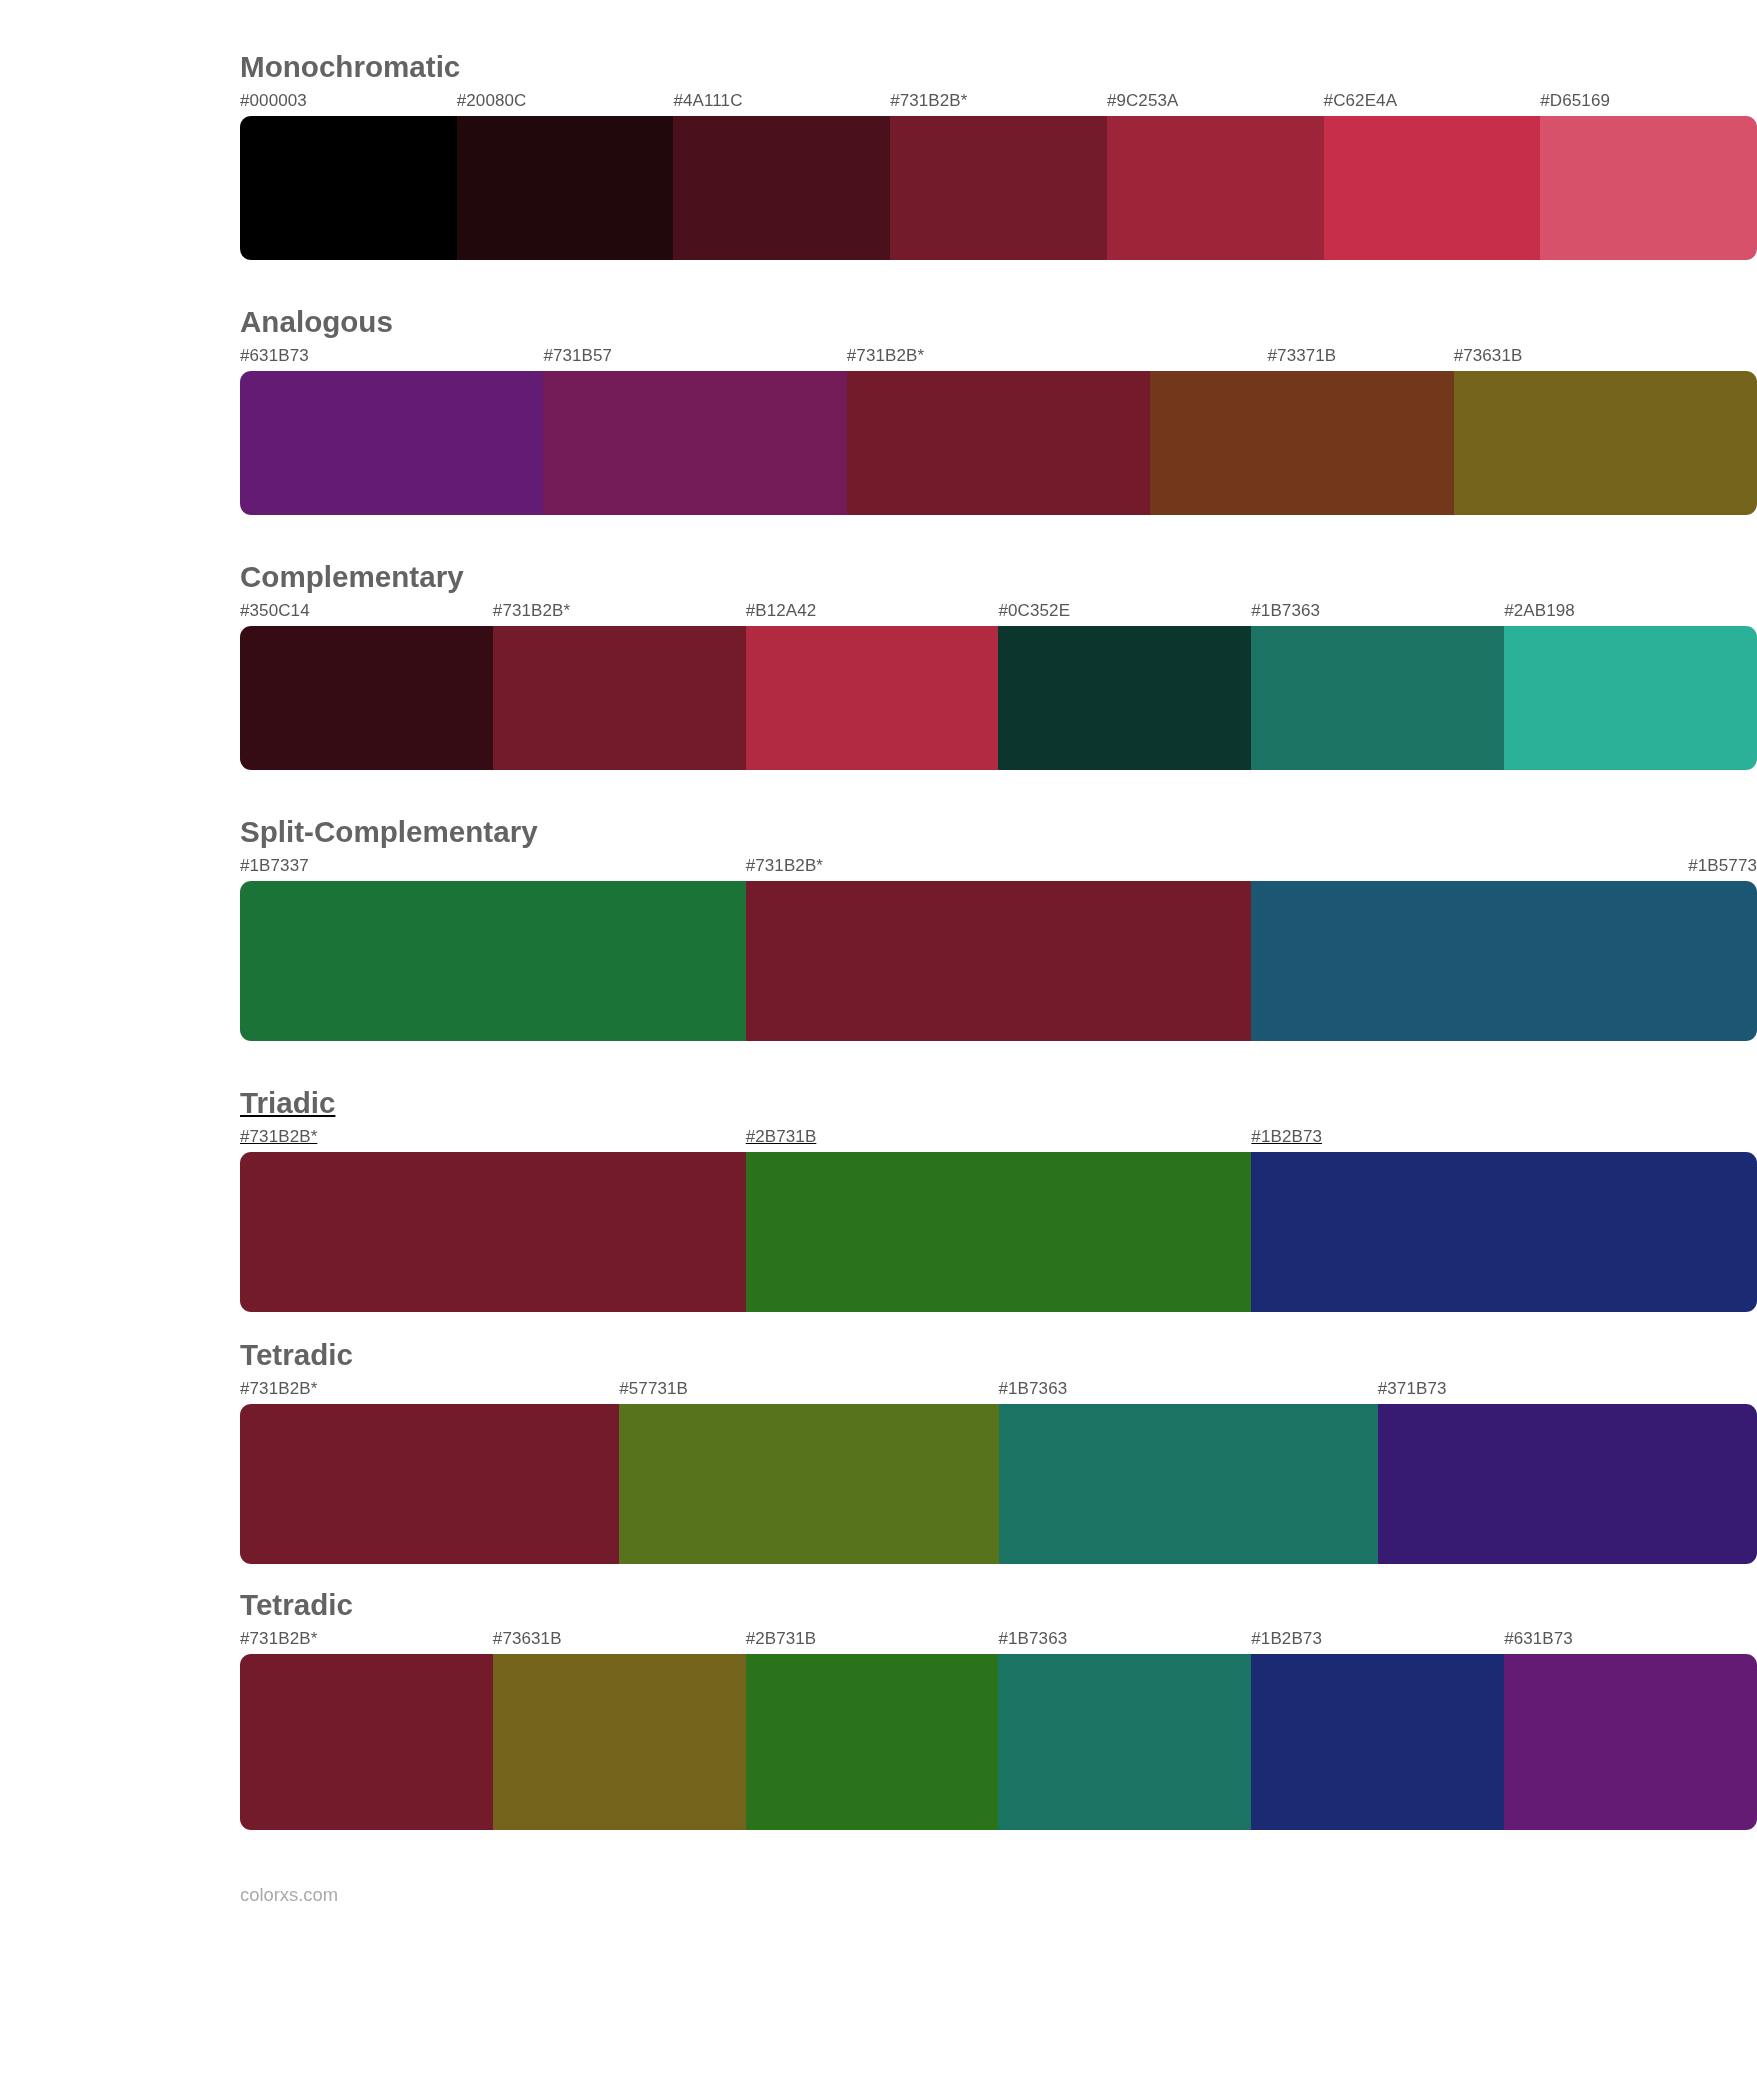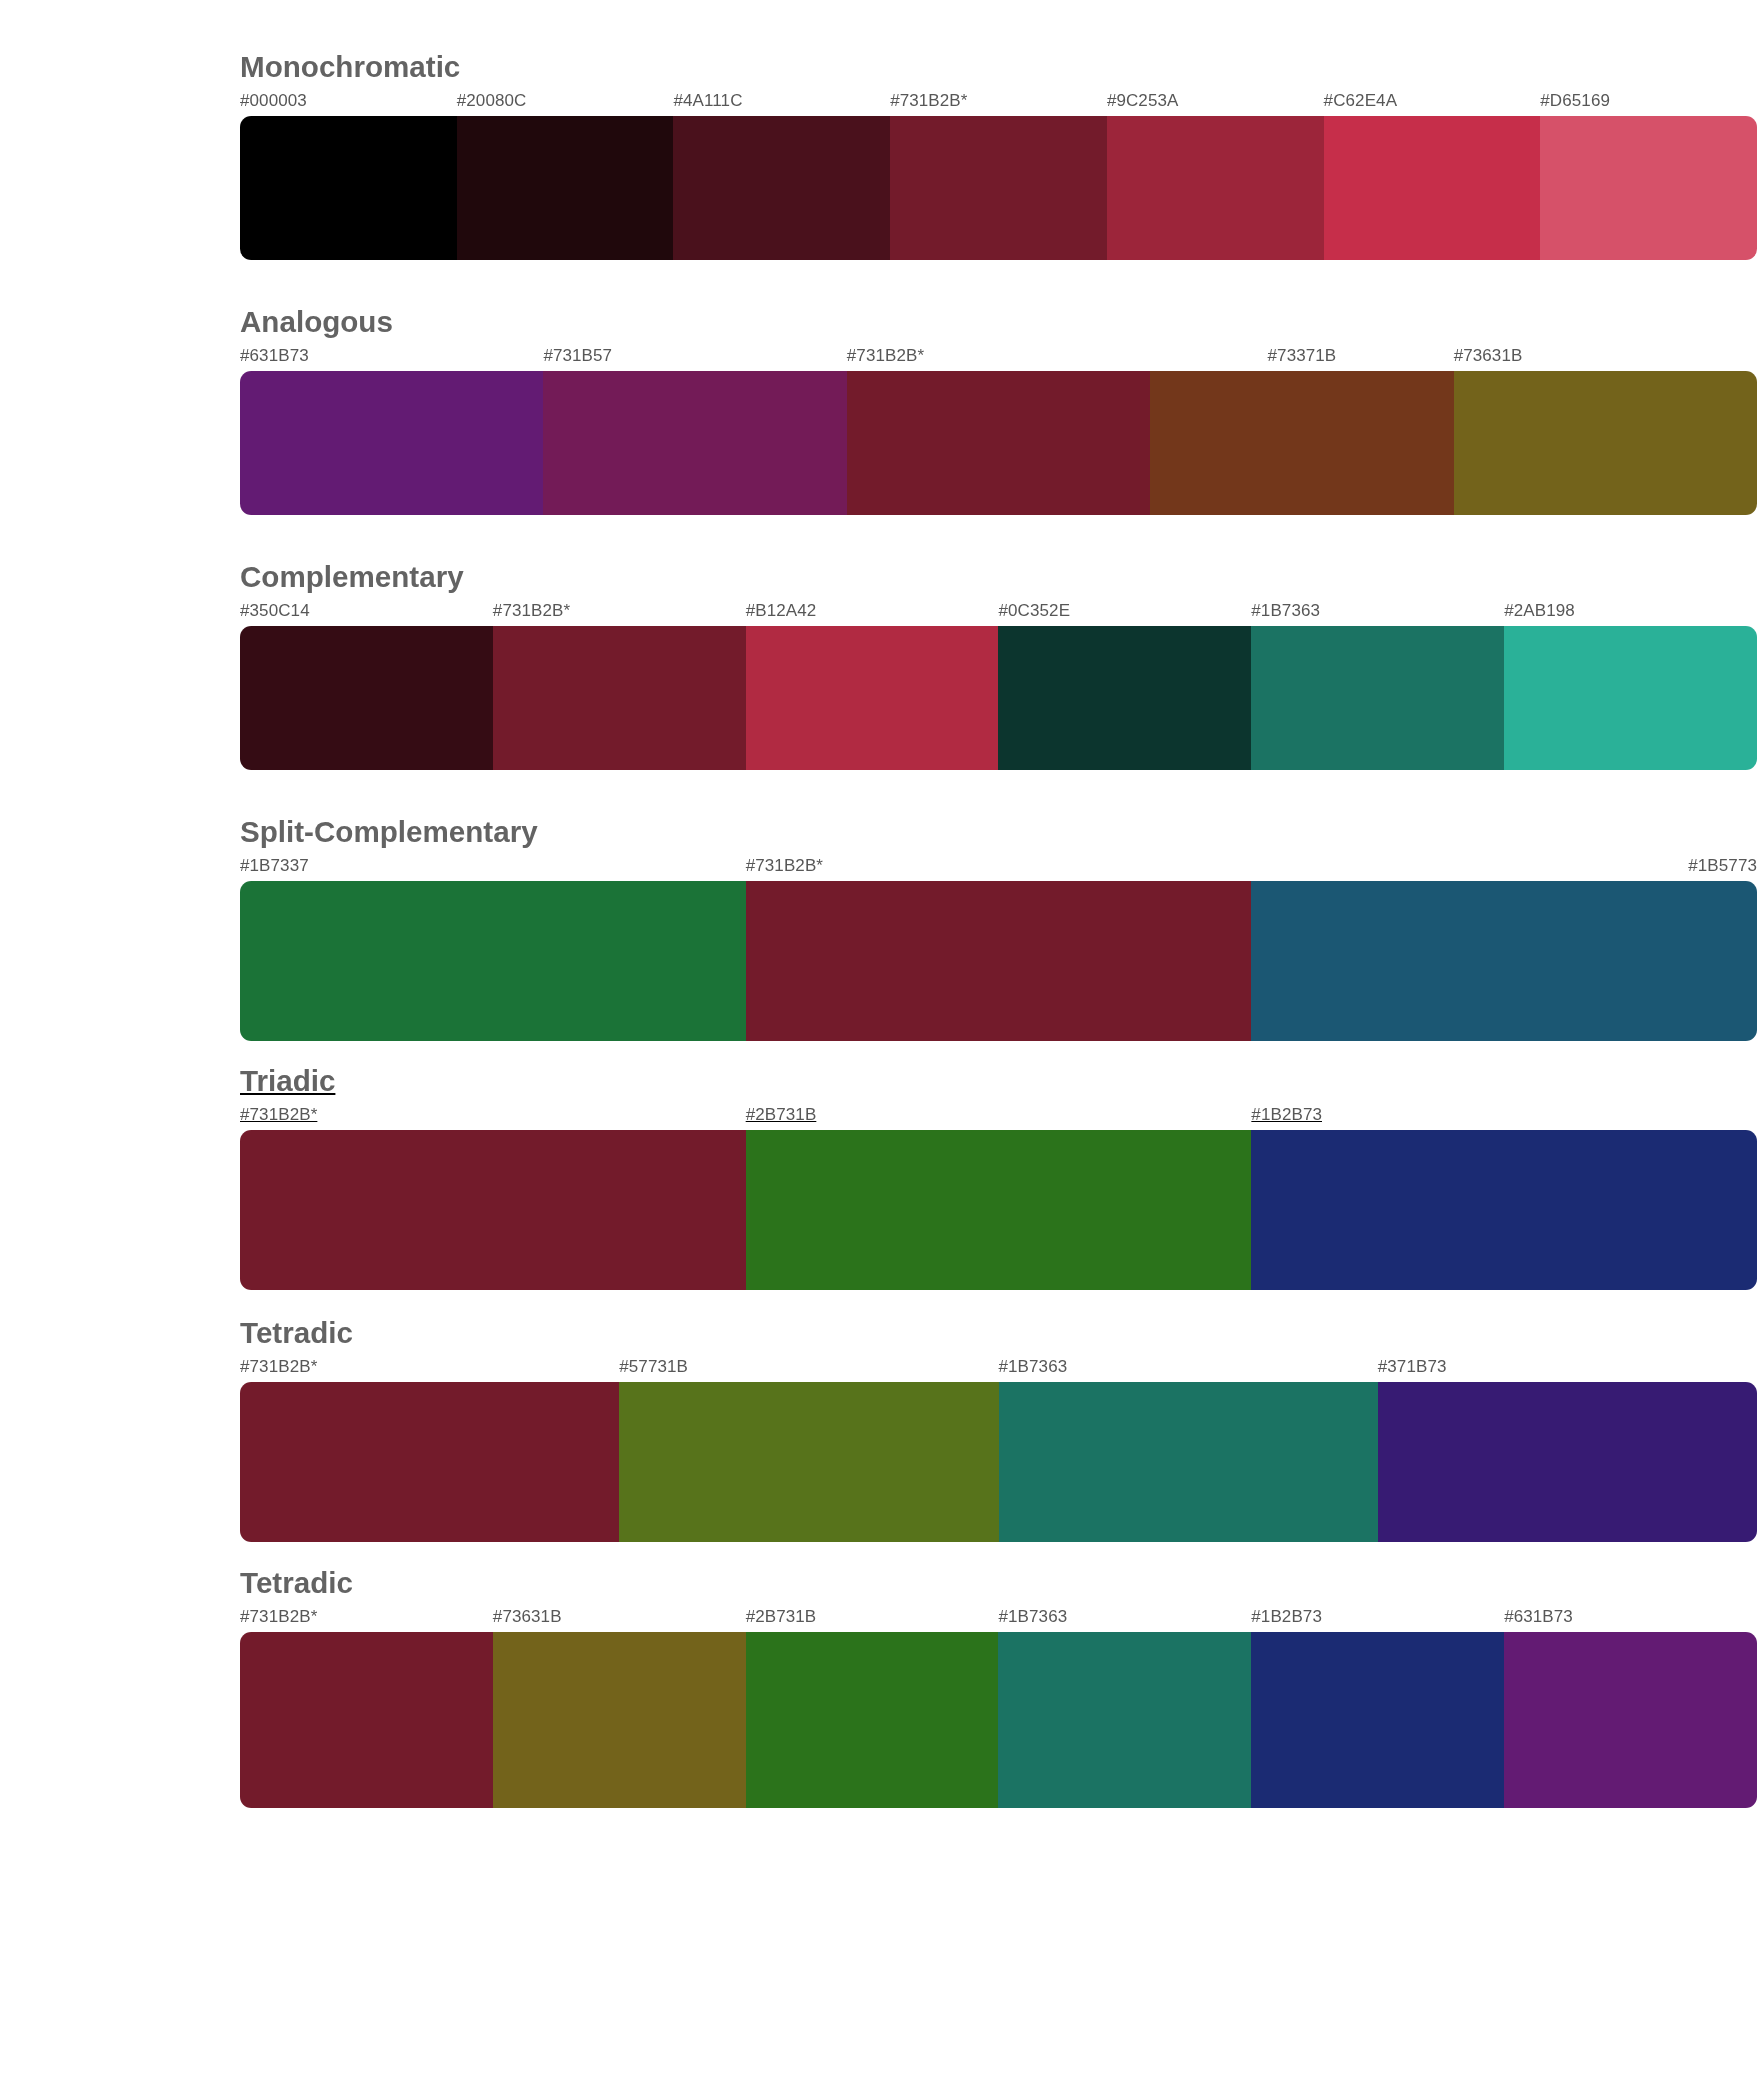--- a/index.html
+++ b/index.html
@@ -141,21 +141,21 @@
         </div>
         <div class="swatch-row" style="height: 144px;">
           <div class="swatch" title="#350C14" style="background: rgb(53, 12, 20);"></div>
           <div class="swatch" title="#731B2B*" style="background: rgb(115, 27, 43);"></div>
           <div class="swatch" title="#B12A42" style="background: rgb(177, 42, 66);"></div>
           <div class="swatch" title="#0C352E" style="background: rgb(12, 53, 46);"></div>
           <div class="swatch" title="#1B7363" style="background: rgb(27, 115, 99);"></div>
           <div class="swatch" title="#2AB198" style="background: rgb(42, 177, 152);"></div>
         </div>
       </div>
-      <div class="section" style="margin-bottom: 23px;">
+      <div class="section" style="margin-bottom: 45px;">
         <div class="section-title">Split-Complementary</div>
         <div class="swatch-labels">
           <div class="swatch-label" style="flex: 1 1 0px;">#1B7337</div>
           <div class="swatch-label" style="flex: 1 1 0px;">#731B2B*</div>
           <div class="swatch-label" style="flex: 1 1 0px; text-align: right;">#1B5773</div>
         </div>
         <div class="swatch-row" style="height: 160px;">
           <div class="swatch" title="#1B7337" style="background: rgb(27, 115, 55);"></div>
           <div class="swatch" title="#731B2B*" style="background: rgb(115, 27, 43);"></div>
           <div class="swatch" title="#1B5773" style="background: rgb(27, 87, 115);"></div>
@@ -203,15 +203,18 @@
           <div class="swatch" title="#731B2B*" style="background: rgb(115, 27, 43);"></div>
           <div class="swatch" title="#73631B" style="background: rgb(115, 99, 27);"></div>
           <div class="swatch" title="#2B731B" style="background: rgb(43, 115, 27);"></div>
           <div class="swatch" title="#1B7363" style="background: rgb(27, 115, 99);"></div>
           <div class="swatch" title="#1B2B73" style="background: rgb(27, 43, 115);"></div>
           <div class="swatch" title="#631B73" style="background: rgb(99, 27, 115);"></div>
         </div>
       </div>
     </div>
 
+  <div class="footer">
+    <span class="footer-text">colorxs.com</span>
+  </div>
 
 </div>
 
 
 </body></html>

